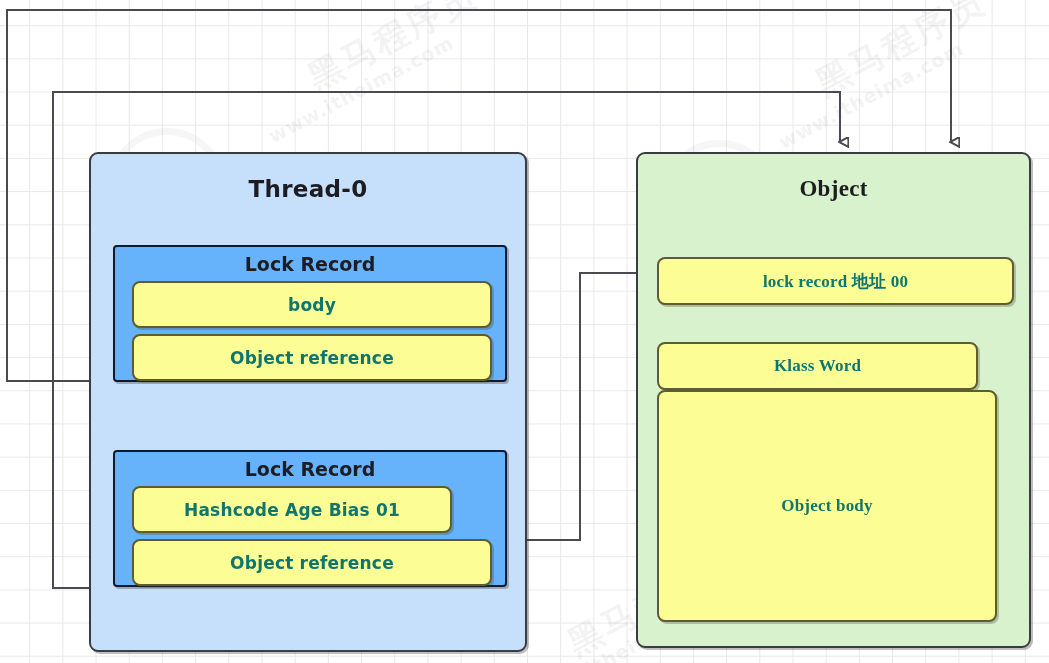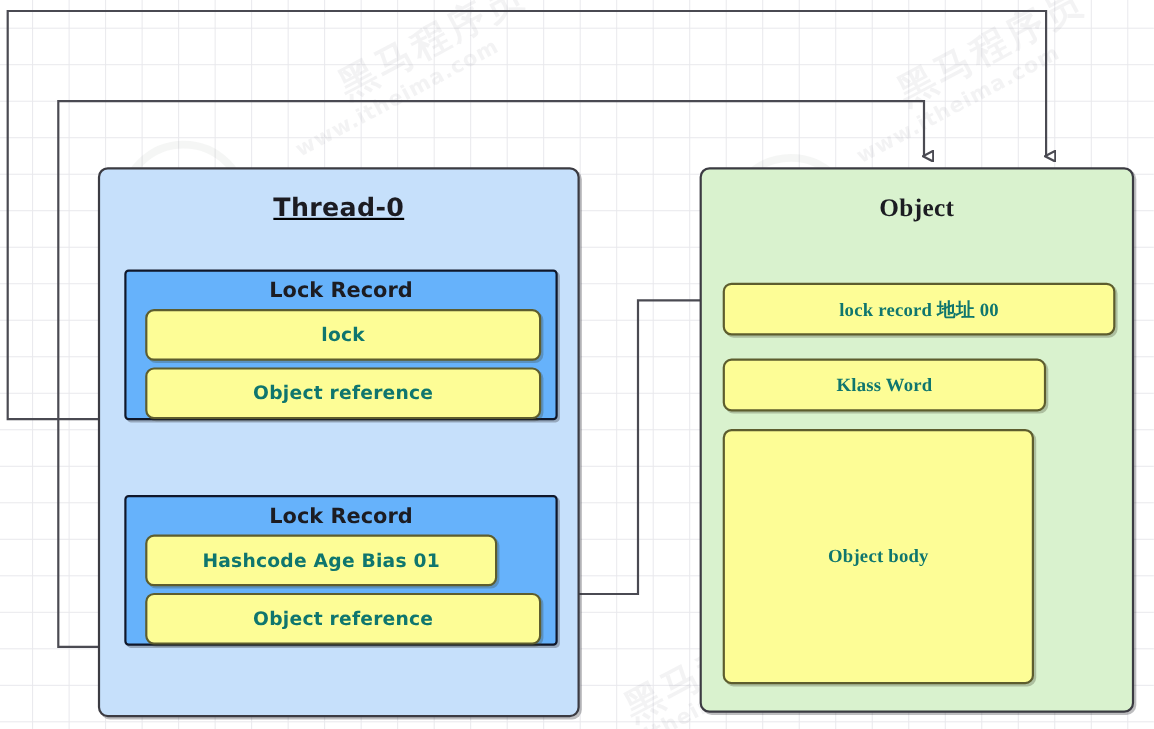--- a/index.html
+++ b/index.html
@@ -143,27 +143,27 @@
       </marker>
     </defs>
 
     <path d="M 128,381 L 7,381 L 7,10 L 951,10 L 951,142" marker-end="url(#arrow-down)"></path>
 
     <path d="M 128,588 L 53,588 L 53,92 L 840,92 L 840,142" marker-end="url(#arrow-down)"></path>
 
     <path d="M 655,273 L 580,273 L 580,540 L 517,540" marker-end="url(#arrow-left)"></path>
   </svg>
 
-  <div class="node panel-thread" style="left:89px; top:152px; width:438px; height:500px;text-decoration:underline;">
+  <div class="node panel-thread" style="left:89px; top:152px; width:438px; height:500px;">
     <div class="title" style="margin-top:22px;">Thread-0</div>
 
     <div class="node lock-record" style="left:22px; top:91px; width:394px; height:137px;">
       <div class="subtitle" style="margin-top:6px;">Lock Record</div>
       <div class="slot" style="position:absolute; left:17px; top:34px; width:360px; height:47px;">
-        <span class="slot-label">lock</span>
+        <span class="slot-label">body</span>
       </div>
       <div class="slot" style="position:absolute; left:17px; top:87px; width:360px; height:47px;">
         <span class="slot-label">Object reference</span>
       </div>
     </div>
 
     <div class="node lock-record" style="left:22px; top:296px; width:394px; height:137px;">
       <div class="subtitle" style="margin-top:6px;">Lock Record</div>
       <div class="slot" style="position:absolute; left:17px; top:34px; width:320px; height:47px;">
         <span class="slot-label">Hashcode Age Bias 01</span>
@@ -174,22 +174,22 @@
     </div>
   </div>
 
   <div class="node panel-object" style="left:636px; top:152px; width:395px; height:496px;">
     <div class="title" style="margin-top:22px;">Object</div>
 
     <div class="slot" style="position:absolute; left:19px; top:103px; width:357px; height:48px;">
       <span class="slot-label">lock record 地址 00</span>
     </div>
 
-    <div class="slot" style="position:absolute; left:19px; top:172px; width:294px; height:48px;">
+    <div class="slot" style="position:absolute; left:19px; top:188px; width:321px; height:48px;">
       <span class="slot-label">Klass Word</span>
     </div>
 
-    <div class="slot" style="position:absolute; left:19px; top:236px; width:283px; height:232px;">
+    <div class="slot" style="position:absolute; left:19px; top:236px; width:340px; height:232px;">
       <span class="slot-label">Object body</span>
     </div>
   </div>
 
 </div>
 
 </body></html>

